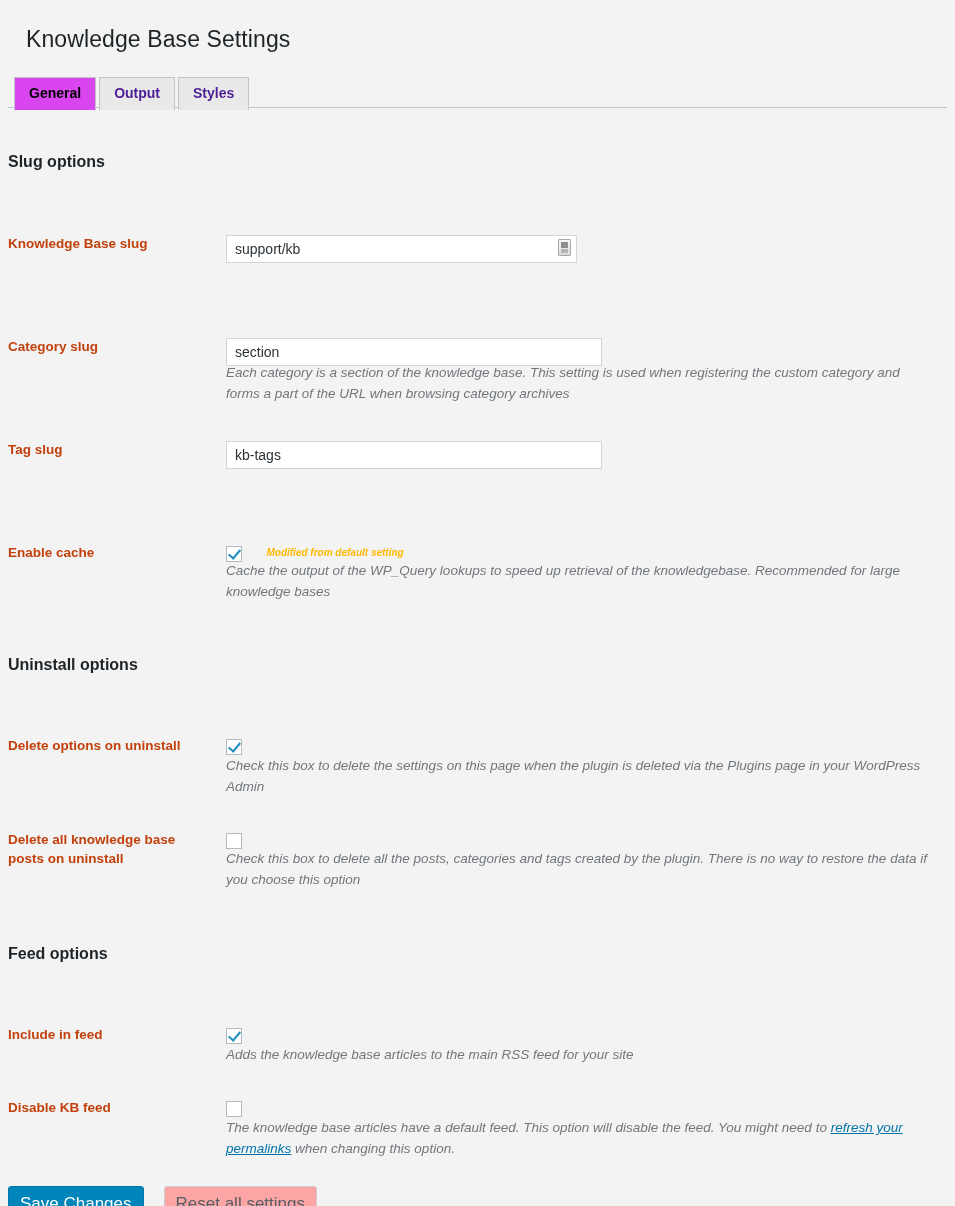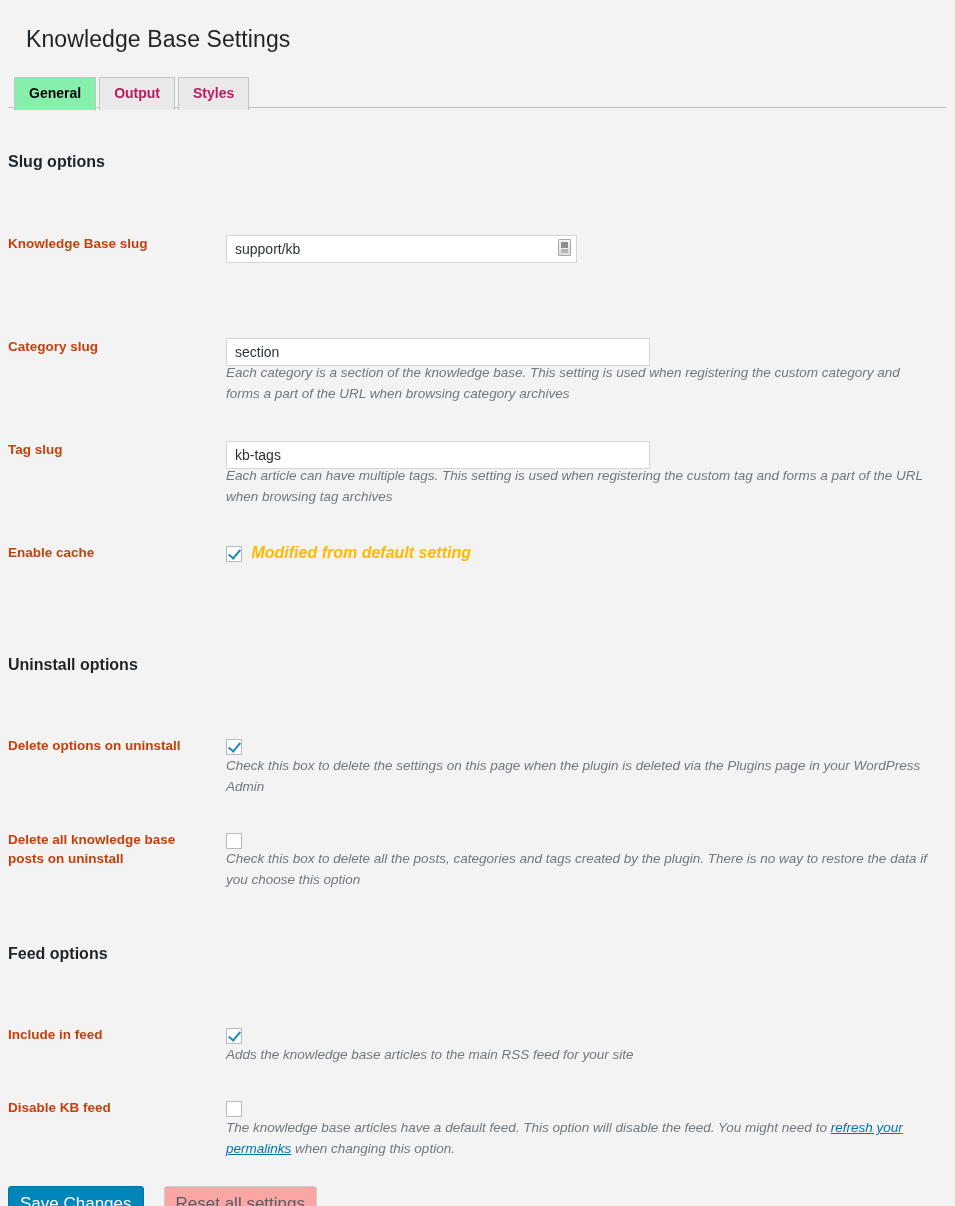--- a/index.html
+++ b/index.html
@@ -46,29 +46,29 @@
   .nav-tab {
     display: inline-block;
     position: relative;
     top: 1px;
     box-sizing: border-box;
     padding: 6px 14px 7px 14px;
     margin: 0 3px -1px 0;
     font-size: 14px;
     font-weight: bold;
     line-height: 1.4;
-    color: #be185d;
+    color: #4c1d95;
     background: #e9e9e9;
     border: 1px solid #c3c4c7;
     border-bottom: none;
     text-decoration: none;
     vertical-align: top;
   }
   .nav-tab.active {
-    background: #86efac;
+    background: #d946ef;
     color: #000;
     border-bottom: 1px solid #f3f3f3;
   }
 
   
   .section-heading {
     font-size: 16px;
     font-weight: bold;
     color: #1d2327;
     margin: 0;
@@ -108,21 +108,21 @@
     font-size: 14px;
     color: #2c3338;
     background: #ffffff;
     border: 1px solid #d5d5d5;
     border-radius: 0;
     padding: 2px 8px;
     outline: none;
     box-shadow: none;
   }
   input.w-wide  { width: 351px; }
-  input.w-std   { width: 424px; }
+  input.w-std   { width: 376px; }
 
   .autofill-icon {
     position: absolute;
     right: 6px;
     top: 4px;
     width: 13px;
     height: 17px;
     box-sizing: border-box;
     border: 1px solid #a8a8a8;
     background: linear-gradient(#f6f6f6, #dcdcdc);
@@ -165,22 +165,22 @@
     top: 0px;
     width: 5px;
     height: 10px;
     border: solid #1e8cbe;
     border-width: 0 2px 2px 0;
     transform: rotate(40deg);
   }
 
   .modified-note {
     display: inline-block;
-    margin-left: 5px;
-    font-size: 16px;
+    margin-left: 20px;
+    font-size: 10px;
     font-style: italic;
     font-weight: bold;
     color: #ffb900;
     vertical-align: middle;
     position: relative;
     top: -1px;
   }
 
   
   .desc {
@@ -257,29 +257,29 @@
     </div>
   </div>
   <div class="desc" style="top:347px;">Each category is a section of the knowledge base. This setting is used when registering the custom category and forms a part of the URL when browsing category archives</div>
 
   <div class="row" style="top:425px;">
     <div class="row-label">Tag slug</div>
     <div class="row-field">
       <input type="text" class="w-std" value="kb-tags" style="">
     </div>
   </div>
-  <div class="desc" style="top:450px;">Each article can have multiple tags. This setting is used when registering the custom tag and forms a part of the URL when browsing tag archives</div>
 
   <div class="row" style="top:528px;">
     <div class="row-label">Enable cache</div>
     <div class="row-field">
       <span class="cb checked"></span>
       <span class="modified-note">Modified from default setting</span>
     </div>
   </div>
+  <div class="desc" style="top:545px;">Cache the output of the WP_Query lookups to speed up retrieval of the knowledgebase. Recommended for large knowledge bases</div>
 
   <h2 class="section-heading sec-uninstall">Uninstall options</h2>
 
   <div class="row" style="top:721px;">
     <div class="row-label">Delete options on uninstall</div>
     <div class="row-field">
       <span class="cb checked"></span>
     </div>
   </div>
   <div class="desc" style="top:740px;">Check this box to delete the settings on this page when the plugin is deleted via the Plugins page in your WordPress Admin</div>

